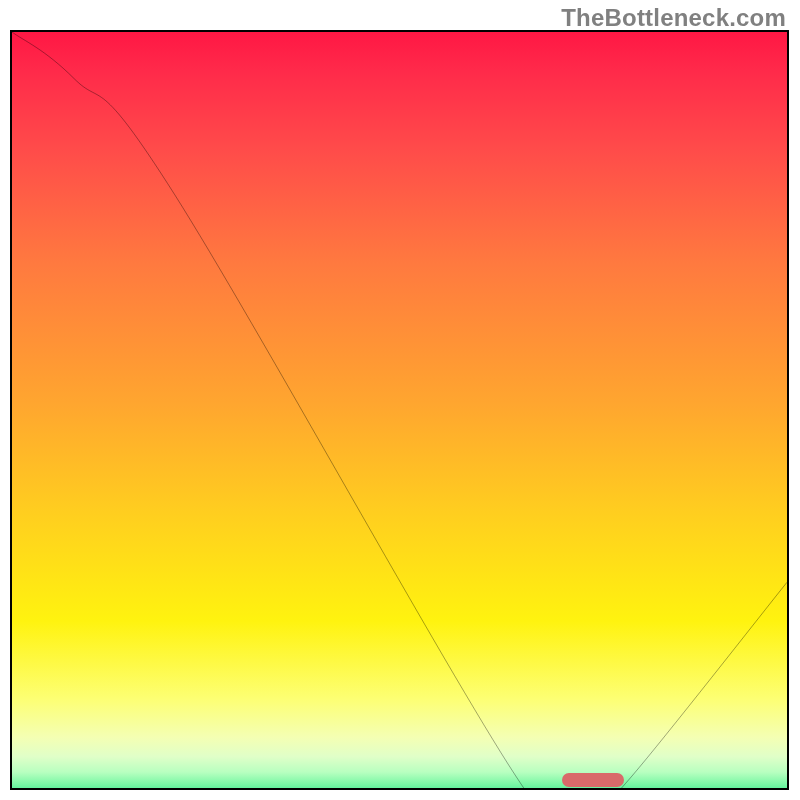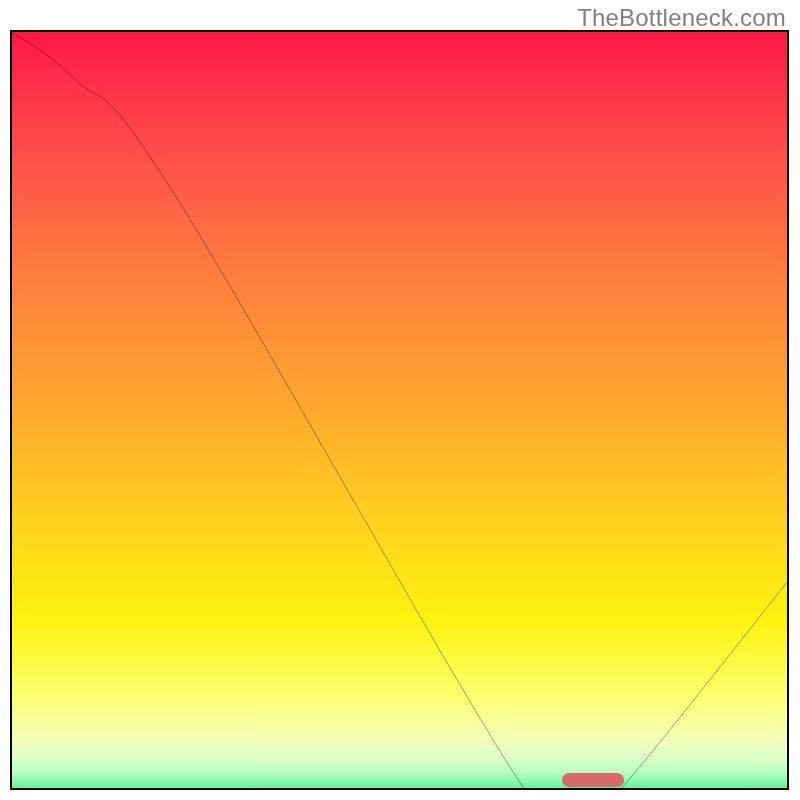--- a/index.html
+++ b/index.html
@@ -33,21 +33,21 @@
     position: absolute;
     background: #d96a6a;
     border-radius: 999px;
   }
   .watermark {
     position: absolute;
     top: 4px;
     right: 14px;
     color: #808080;
     font-size: 24px;
-    font-weight: 400;
+    font-weight: 700;
     letter-spacing: 0.2px;
   }
 </style>
 </head>
 <body>
 
 <div class="watermark">TheBottleneck.com</div>
 
 <div class="frame">
   <svg class="gradient" viewBox="0 0 100 100" preserveAspectRatio="none">

